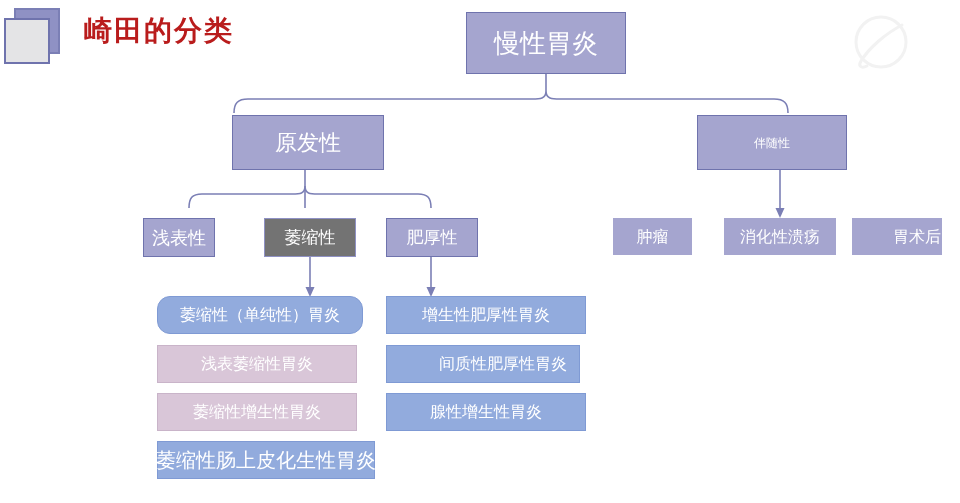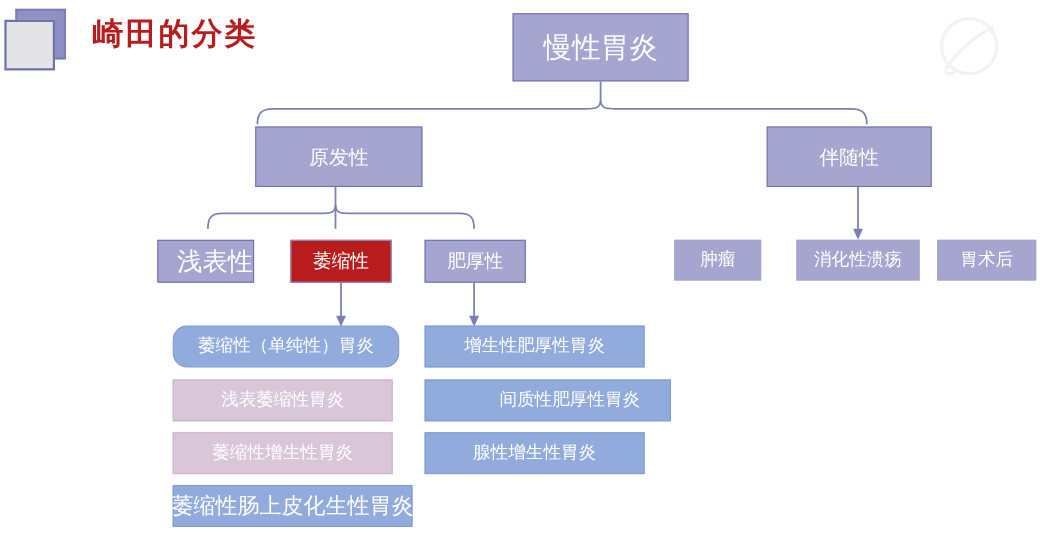--- a/index.html
+++ b/index.html
@@ -67,21 +67,21 @@
   }
   .node.purple {
     background: #a5a5cf;
     border: 1px solid #6f73ad;
   }
   .node.purple-plain {
     background: #a5a5cf;
     border: 1px solid #a5a5cf;
   }
   .node.pink {
-    background: #b91c1c;
+    background: #737373;
     border: 1px solid #8f91c4;
   }
   .node.blue {
     background: #92abdd;
     border: 1px solid #7f9ad4;
   }
   .node.pinkflat {
     background: #d9c6d8;
     border: 1px solid #c9b4c9;
   }
@@ -129,63 +129,63 @@
     <path d="M431,297 L426.5,287 L435.5,287 Z" fill="#7b7fb5"></path>
 
     <path d="M780,170 L780,210" fill="none" stroke="#7b7fb5" stroke-width="1.6"></path>
     <path d="M780,218 L775.5,208 L784.5,208 Z" fill="#7b7fb5"></path>
   </svg>
 
   <div class="node purple" style="left:466px; top:12px; width:160px; height:62px; font-size:26px;">
     <span>慢性胃炎</span>
   </div>
 
-  <div class="node purple" style="left:232px; top:115px; width:152px; height:55px; font-size:18px;">
+  <div class="node purple" style="left:232px; top:115px; width:152px; height:55px; font-size:22px;">
     <span>原发性</span>
   </div>
-  <div class="node purple" style="left:697px; top:115px; width:150px; height:55px; font-size:18px;">
+  <div class="node purple" style="left:697px; top:115px; width:150px; height:55px; font-size:12px;">
     <span>伴随性</span>
   </div>
 
-  <div class="node purple" style="left:143px; top:218px; width:88px; height:39px; font-size:23px;justify-content:flex-end;">
+  <div class="node purple" style="left:143px; top:218px; width:72px; height:39px; font-size:18px;">
     <span>浅表性</span>
   </div>
   <div class="node pink" style="left:264px; top:218px; width:92px; height:39px; font-size:17px;">
     <span>萎缩性</span>
   </div>
   <div class="node purple" style="left:386px; top:218px; width:92px; height:39px; font-size:17px;text-align:center;">
     <span>肥厚性</span>
   </div>
 
   <div class="node purple-plain" style="left:613px; top:218px; width:79px; height:37px; font-size:16px;">
     <span>肿瘤</span>
   </div>
   <div class="node purple-plain" style="left:724px; top:218px; width:112px; height:37px; font-size:16px;">
     <span>消化性溃疡</span>
   </div>
-  <div class="node purple-plain" style="left:852px; top:218px; width:90px; height:37px; font-size:16px;">
+  <div class="node purple-plain" style="left:852px; top:218px; width:90px; height:37px; font-size:16px;justify-content:flex-end;">
     <span>胃术后</span>
   </div>
 
   <div class="node blue" style="left:157px; top:296px; width:206px; height:38px; font-size:16px;border-radius:13px;">
     <span>萎缩性（单纯性）胃炎</span>
   </div>
   <div class="node pinkflat" style="left:157px; top:345px; width:200px; height:38px; font-size:16px;justify-content:center;">
     <span>浅表萎缩性胃炎</span>
   </div>
   <div class="node pinkflat" style="left:157px; top:393px; width:200px; height:38px; font-size:16px;">
     <span>萎缩性增生性胃炎</span>
   </div>
   <div class="node blue" style="left:157px; top:441px; width:218px; height:38px; font-size:20px;">
     <span>萎缩性肠上皮化生性胃炎</span>
   </div>
 
   <div class="node blue" style="left:386px; top:296px; width:200px; height:38px; font-size:16px;">
     <span>增生性肥厚性胃炎</span>
   </div>
-  <div class="node blue" style="left:386px; top:345px; width:224px; height:38px; font-size:16px;padding-left:40px;">
+  <div class="node blue" style="left:386px; top:345px; width:194px; height:38px; font-size:16px;padding-left:40px;">
     <span>间质性肥厚性胃炎</span>
   </div>
   <div class="node blue" style="left:386px; top:393px; width:200px; height:38px; font-size:16px;">
     <span>腺性增生性胃炎</span>
   </div>
 
 </div>
 
 </body></html>

